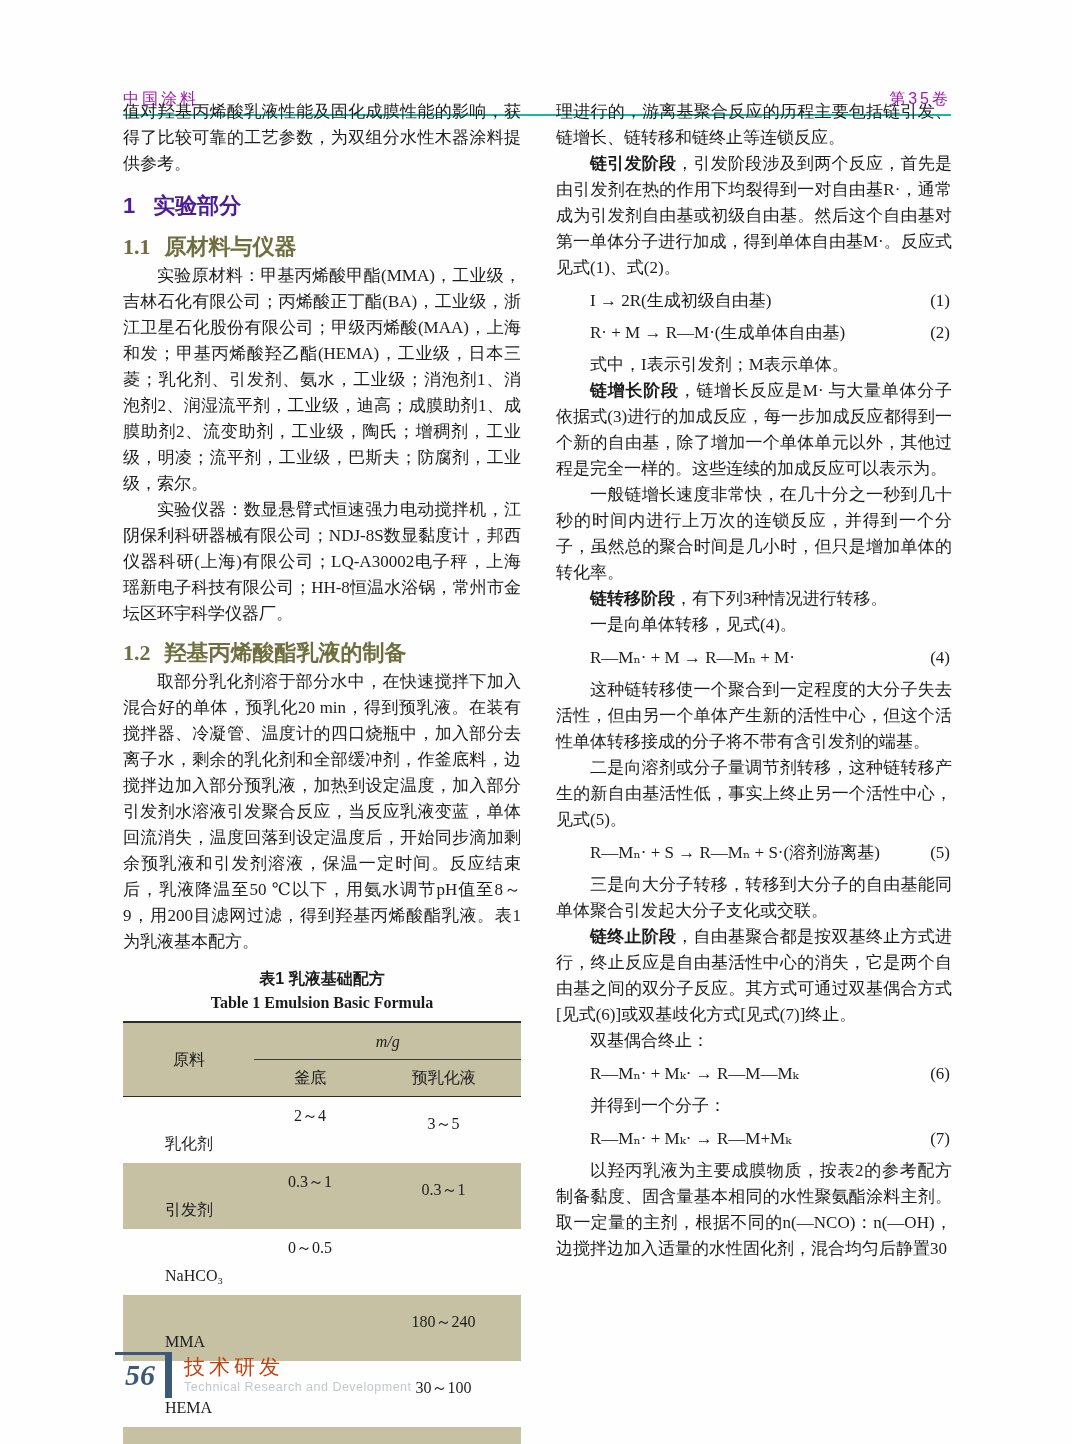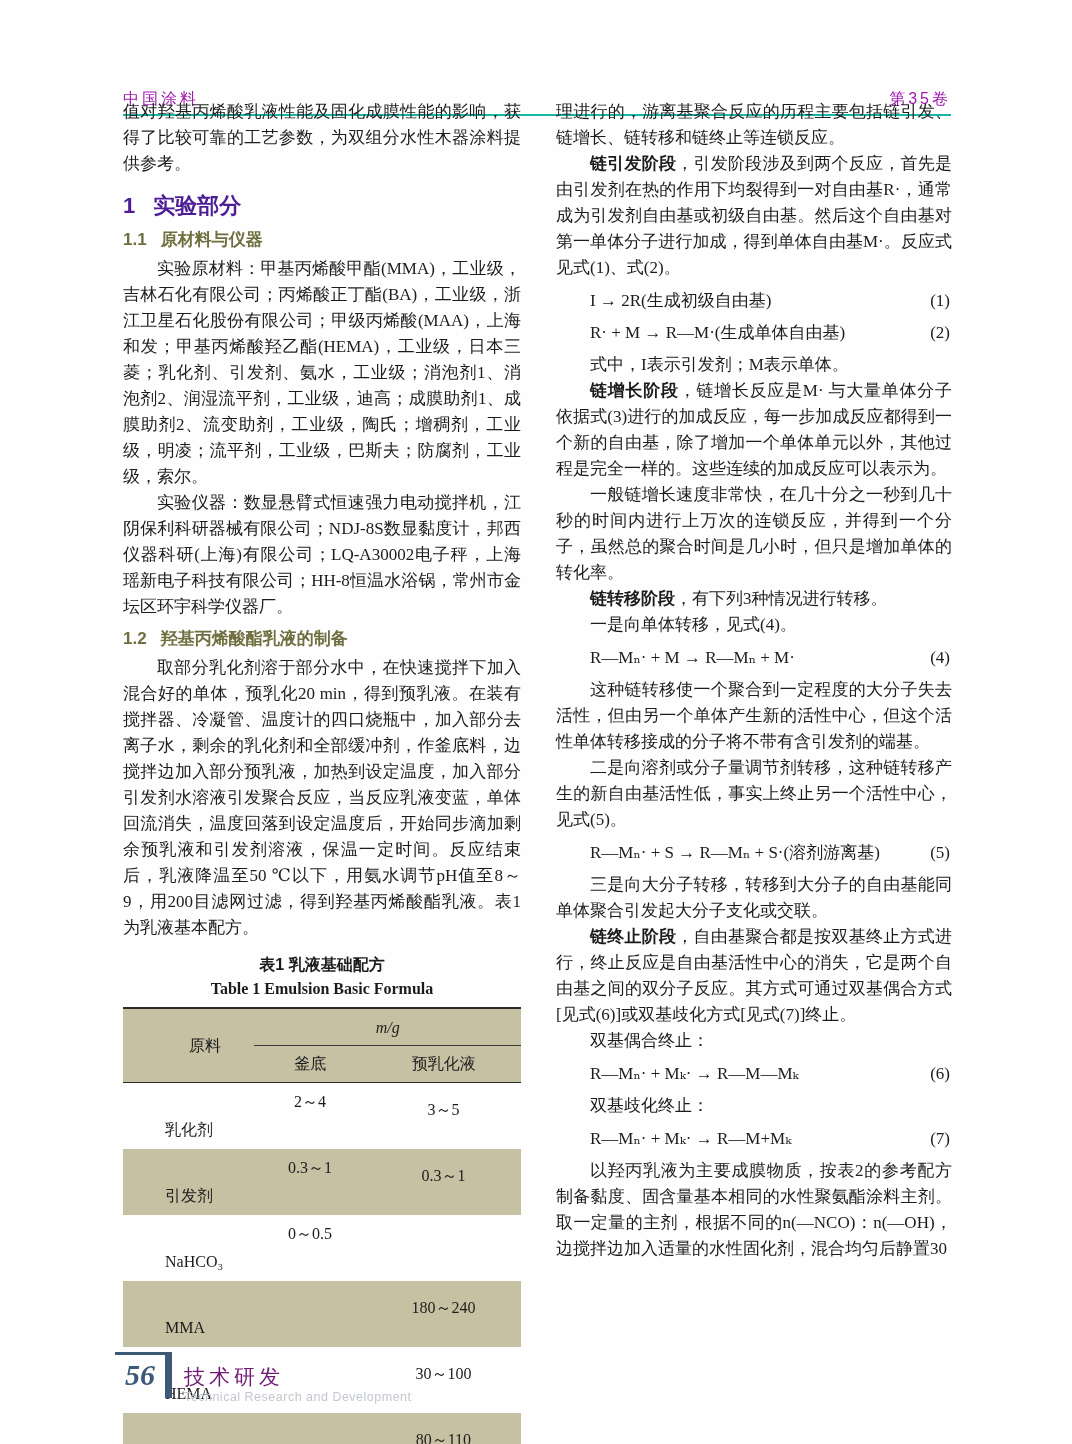--- a/index.html
+++ b/index.html
@@ -14,53 +14,53 @@
   .col{position:absolute;top:99px;font-size:17px;line-height:26px;text-align:justify;}
   .col-left{left:123px;width:398px;}
   .col-right{left:556px;width:396px;}
   .para{margin:0;text-indent:2em;}
   .para.noindent{text-indent:0;}
   .para b{font-family:"Liberation Sans",sans-serif;font-weight:bold;}
   
   .h-main{margin:14px 0 6px 0;font-family:"Liberation Sans",sans-serif;font-weight:bold;
         font-size:22px;line-height:30px;color:#4c1d95;text-indent:0;}
   .h-main .h-num{margin-right:18px;}
-  .h-sub{margin:6px 0 4px 0;font-family:Liberation Sans, sans-serif;font-weight:bold;
-        font-size:17px;line-height:25px;color:#6e6e3f;text-indent:0;}
+  .h-sub{margin:13px 0 4px 0;font-family:Liberation Serif, serif;font-weight:bold;
+        font-size:22px;line-height:25px;color:#6e6e3f;text-indent:0;}
   .h-sub .h-num{margin-right:14px;}
   
   .eq{display:flex;justify-content:space-between;margin:7px 0;line-height:25px;}
   .eq-f{padding-left:2em;}
   .eq-n{padding-right:2px;}
   
   .t-title-cn{text-align:center;font-family:"Liberation Sans",sans-serif;font-weight:bold;
         font-size:16px;margin-top:12px;line-height:24px;text-indent:0;}
   .t-title-en{text-align:center;font-weight:bold;font-size:16px;line-height:24px;
         margin-bottom:6px;text-indent:0;}
   .tbl{width:100%;font-size:16px;border-top:2px solid #2b2b2b;border-bottom:2px solid #2b2b2b;}
   .thead{display:flex;background:#c6c1a3;border-bottom:1.5px solid #2b2b2b;}
-  .th-material{width:33%;display:flex;align-items:center;padding-left:66px;box-sizing:border-box;}
+  .th-material{width:33%;display:flex;align-items:center;padding-left:50px;box-sizing:border-box;}
   .th-right{width:67%;}
   .th-unit{text-align:center;padding:6px 0 4px 0;border-bottom:1px solid #3a3a3a;font-style:italic;}
   .th-subs{display:flex;}
   .th-subs .sub1{width:42%;text-align:center;padding:5px 0;}
   .th-subs .sub2{width:58%;text-align:center;padding:5px 0;}
   .trow{display:flex;line-height:20px;}
   .trow.shaded{background:#c6c1a3;}
   .td-m{width:33%;padding:9px 0 9px 42px;box-sizing:border-box;margin-top:28px;}
   .td-k{width:28%;text-align:center;padding:9px 0;}
   .td-p{width:39%;text-align:center;padding:17px 0;}
   
   .footer{position:absolute;left:115px;top:1352px;display:flex;align-items:flex-start;}
   .pageno{font-family:"Liberation Serif",serif;font-style:italic;font-weight:bold;
         font-size:30px;line-height:40px;color:#3c5a78;border-top:3px solid #3c5a78;
         padding:0 10px 2px 10px;}
   .vbar{width:7px;height:46px;background:#3c5a78;margin-right:12px;}
   .f-cn{font-family:"Liberation Sans",sans-serif;font-size:21px;line-height:26px;
-        color:#701a75;letter-spacing:4px;margin-top:12px;}
+        color:#c2410c;letter-spacing:4px;margin-top:2px;}
   .f-en{font-family:"Liberation Sans",sans-serif;font-size:12.5px;color:#c3c8cd;letter-spacing:.5px;}
 </style>
 </head>
 <body>
 
 <div class="page">
 
   <div class="running-header">
     <span>中国涂料</span>
     <span>第35卷</span>
@@ -178,21 +178,21 @@
 
     <p class="para">三是向大分子转移，转移到大分子的自由基能同单体聚合引发起大分子支化或交联。</p>
     <p class="para"><b>链终止阶段</b><span>，自由基聚合都是按双基终止方式进行，终止反应是自由基活性中心的消失，它是两个自由基之间的双分子反应。其方式可通过双基偶合方式[见式(6)]或双基歧化方式[见式(7)]终止。</span></p>
     <p class="para">双基偶合终止：</p>
 
     <div class="eq">
         <span class="eq-f">R—Mₙ· + Mₖ· → R—M—Mₖ</span>
         <span class="eq-n">(6)</span>
       </div>
 
-    <p class="para">双基歧化终止：</p>
+    <p class="para">并得到一个分子：</p>
 
     <div class="eq">
         <span class="eq-f">R—Mₙ· + Mₖ· → R—M+Mₖ</span>
         <span class="eq-n">(7)</span>
       </div>
 
     <p class="para">以羟丙乳液为主要成膜物质，按表2的参考配方制备黏度、固含量基本相同的水性聚氨酯涂料主剂。取一定量的主剂，根据不同的n(—NCO)：n(—OH)，边搅拌边加入适量的水性固化剂，混合均匀后静置30</p>
   </div>
 
   <div class="footer">

